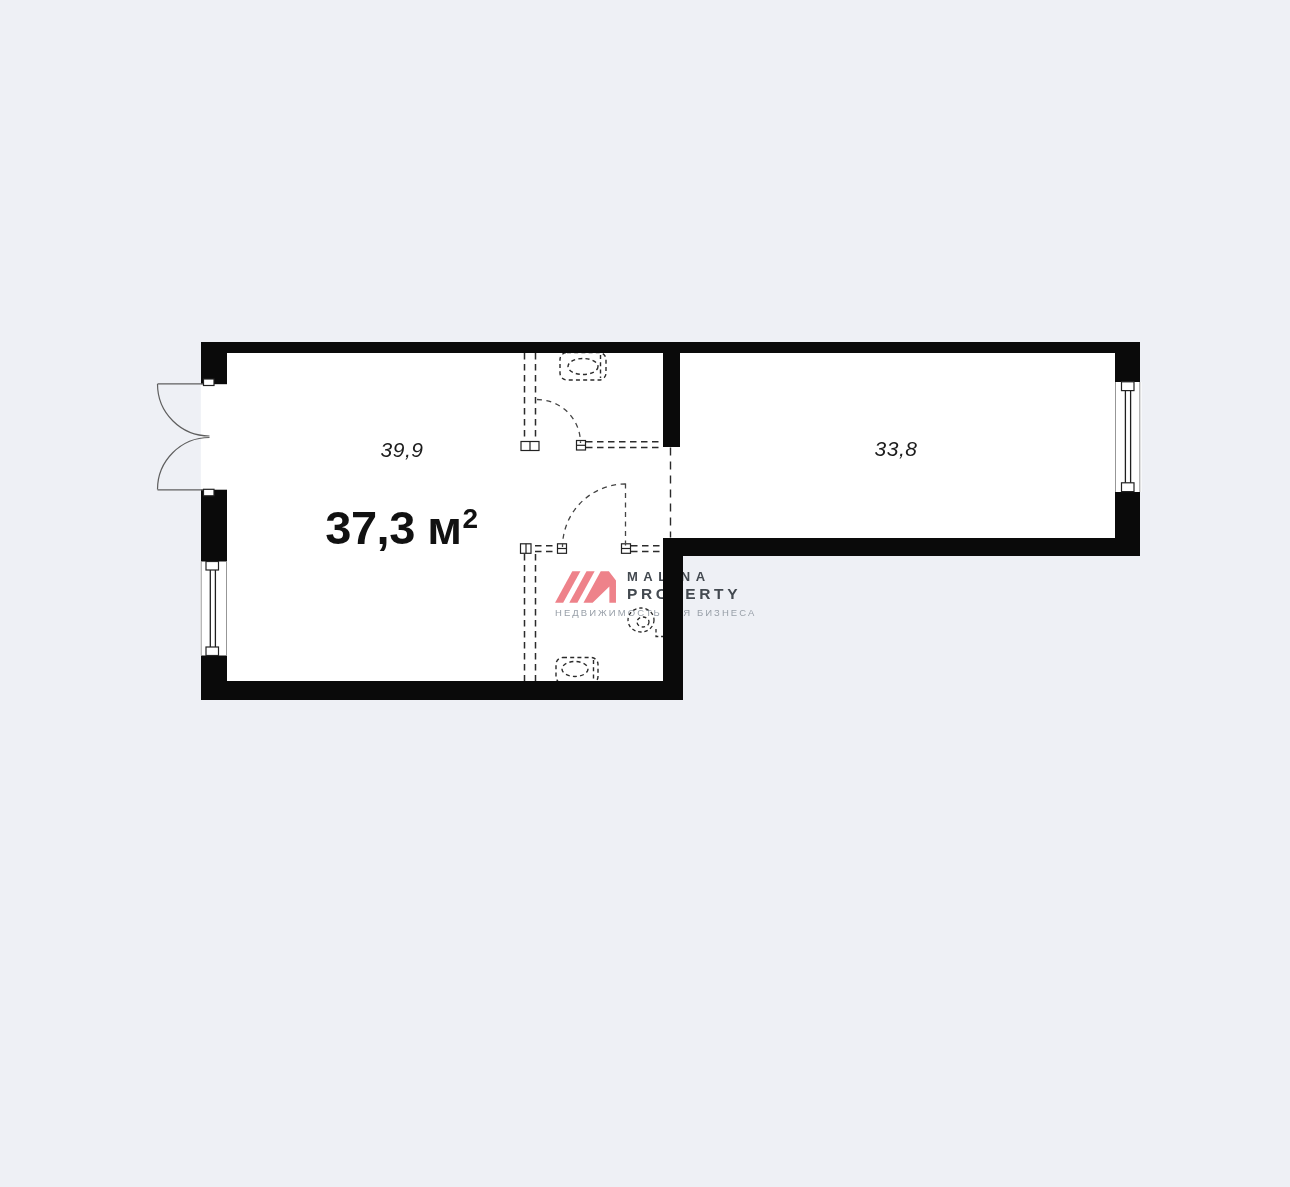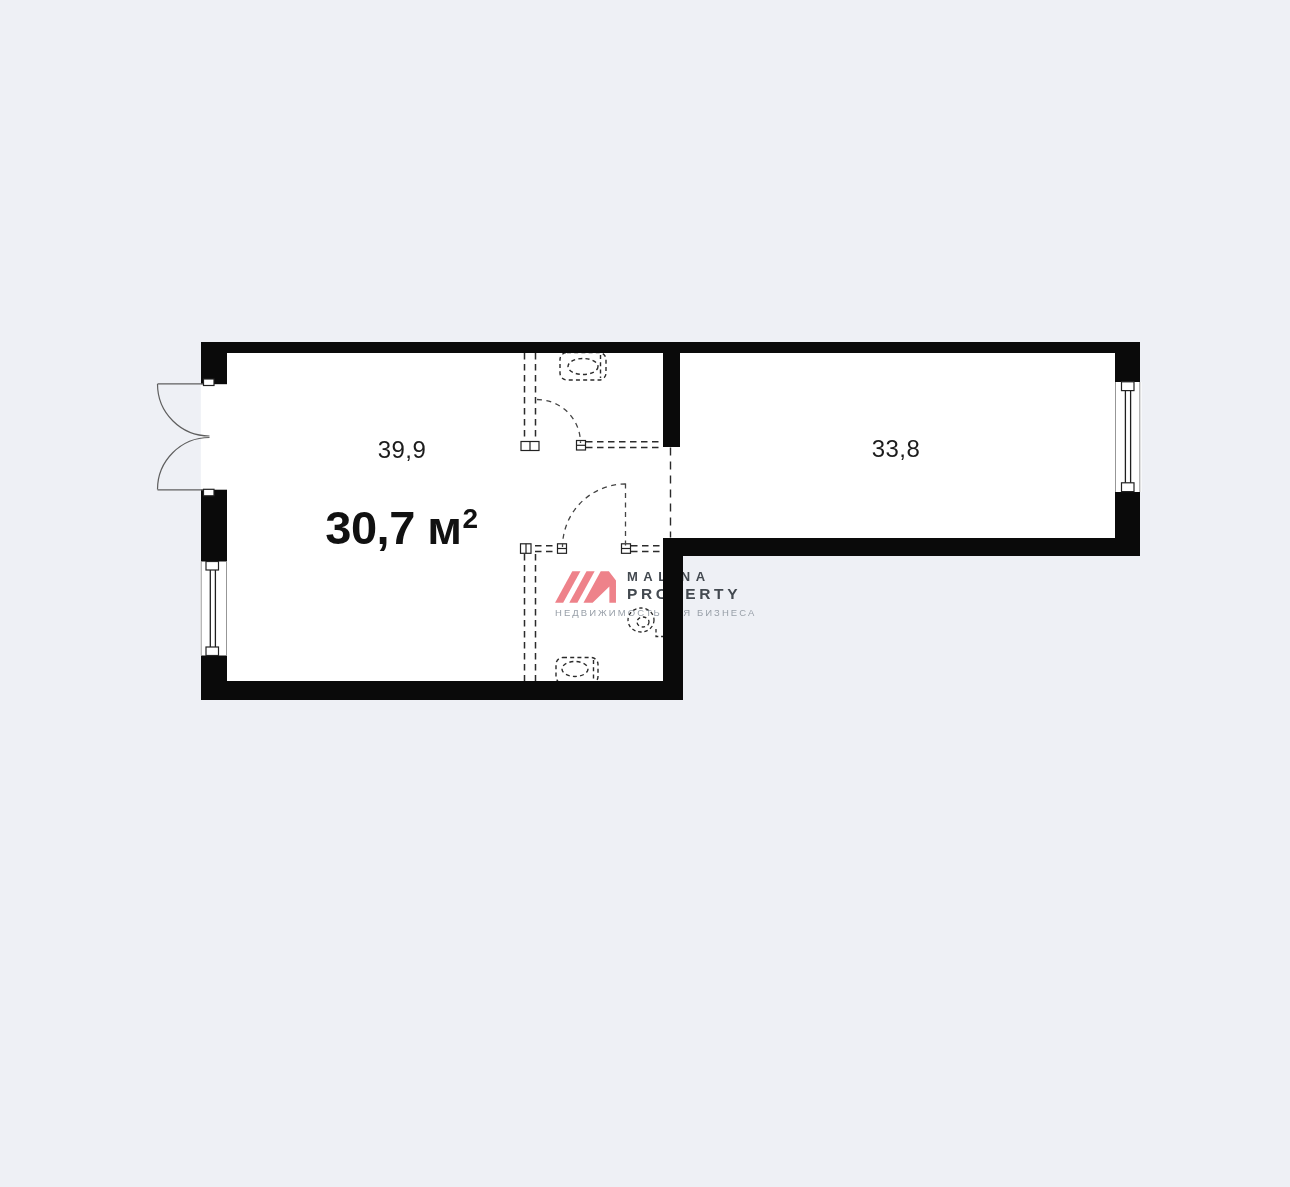--- a/index.html
+++ b/index.html
@@ -2,21 +2,21 @@
 <html><head>
 <meta charset="utf-8">
 <style>
   html,body{margin:0;padding:0;}
   body{font-family:"Liberation Sans", sans-serif;}
   #stage{position:relative;width:1290px;height:1187px;background:#eef0f5;overflow:hidden;}
   .floor{position:absolute;background:#ffffff;}
   .wall{position:absolute;background:#0a0a0a;}
   .svglayer{position:absolute;left:0;top:0;width:1290px;height:1187px;}
   .lbl{position:absolute;transform:translate(-50%,-50%);color:#1c1c1c;white-space:nowrap;}
-  .room-lbl{font-size:24px;letter-spacing:0.5px;}
+  .room-lbl{font-size:21px;letter-spacing:0.5px;font-style:italic;}
   .total-lbl{font-size:47px;font-weight:bold;color:#111;letter-spacing:-0.5px;}
   .total-lbl .sup{font-size:28px;position:relative;top:-16px;left:1px;}
   #watermark{position:absolute;left:553px;top:566px;width:210px;height:58px;}
   #wm-logo{position:absolute;left:0;top:3px;}
   .wm-line{position:absolute;font-weight:bold;color:#434950;white-space:nowrap;}
   #wm-name{left:74px;top:3px;font-size:13px;letter-spacing:5.5px;}
   #wm-type{left:74px;top:19px;font-size:15.5px;letter-spacing:3.6px;}
   #wm-tag{position:absolute;left:2px;top:41px;font-size:9.5px;letter-spacing:2.05px;color:#99a0a9;font-weight:normal;white-space:nowrap;}
   .z1{z-index:1}.z2{z-index:2}.z3{z-index:3}.z4{z-index:4}.z5{z-index:5}.z6{z-index:6}
 </style>
@@ -152,15 +152,15 @@
       </g>
       <g stroke="#222" stroke-width="1.2" fill="#ffffff">
         <rect x="1121.5" y="381.8" width="12.5" height="8.8"></rect>
         <rect x="1121.5" y="482.8" width="12.5" height="8.8"></rect>
       </g>
     </g>
   </svg>
 
   <div class="lbl room-lbl z6" style="left:402px;top:450px;">39,9</div>
   <div class="lbl room-lbl z6" style="left:896px;top:449px;">33,8</div>
-  <div class="lbl total-lbl z6" style="left:401px;top:527px;"><span>30,7 м</span><span class="sup">2</span></div>
+  <div class="lbl total-lbl z6" style="left:401px;top:527px;"><span>37,3 м</span><span class="sup">2</span></div>
 
 </div>
 
 </body></html>

